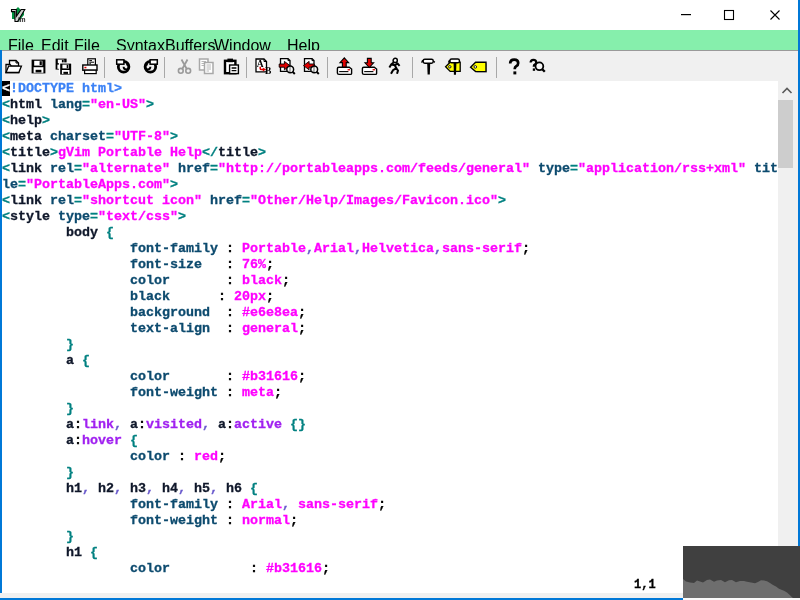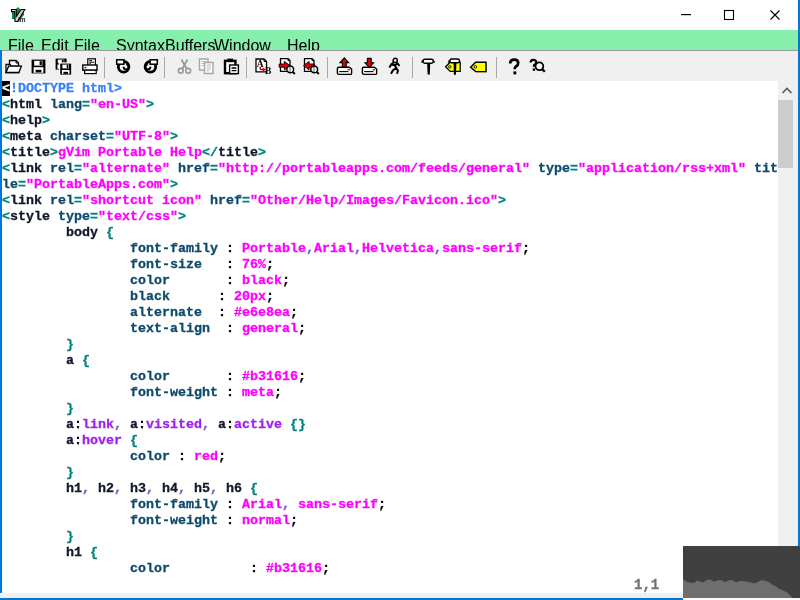--- a/index.html
+++ b/index.html
@@ -19,21 +19,21 @@
 #toolbar { position:absolute; left:2px; top:50px; width:796px; height:31px; background:#f0f0f0;
   border-top:1px solid #9a9a9a; }
 .tsep { position:absolute; top:6px; width:1px; height:21px; background:#a8a8a8; }
 .ticon { position:absolute; top:6px; width:19px; height:19px; }
 
 #text { position:absolute; left:2px; top:81px; width:776px;
   font-family:"Liberation Mono", monospace; font-weight:bold; font-size:13.333px;
   line-height:16px; white-space:pre; color:#000; letter-spacing:0;
   -webkit-text-stroke:0.3px; }
 #ruler { position:absolute; left:634px; top:577px; font-family:"Liberation Mono", monospace;
-  font-weight:bold; font-size:14px; line-height:16px; white-space:pre; color:#737373;
+  font-weight:bold; font-size:12px; line-height:16px; white-space:pre; color:#000000;
   -webkit-text-stroke:0.3px; }
 .cur { background:#000; color:#fff; }
 .c  { color:#008080; }  
 .s  { color:#0f172a;text-align:center; }  
 .a  { color:#0c4a6e; }  
 .m  { color:#ff00ff; }  
 .b  { color:#3b82f6; }  
 .p  { color:#a020f0; }  
 .sl { color:#6a5acd; }  
 
@@ -217,21 +217,21 @@
 <span class="c">&lt;</span><span class="s">title</span><span class="c">&gt;</span><span class="m">gVim Portable Help</span><span class="c">&lt;/</span><span class="s">title</span><span class="c">&gt;</span>
 <span class="c">&lt;</span><span class="s">link</span> <span class="a">rel</span><span class="c">=</span><span class="m">"alternate"</span> <span class="a">href</span><span class="c">=</span><span class="m">"http://portableapps.com/feeds/general"</span> <span class="a">type</span><span class="c">=</span><span class="m">"application/rss+xml"</span> <span class="a">tit</span>
 <span class="a">le</span><span class="c">=</span><span class="m">"PortableApps.com"</span><span class="c">&gt;</span>
 <span class="c">&lt;</span><span class="s">link</span> <span class="a">rel</span><span class="c">=</span><span class="m">"shortcut icon"</span> <span class="a">href</span><span class="c">=</span><span class="m">"Other/Help/Images/Favicon.ico"</span><span class="c">&gt;</span>
 <span class="c">&lt;</span><span class="s">style</span> <span class="a">type</span><span class="c">=</span><span class="m">"text/css"</span><span class="c">&gt;</span>
         <span class="s">body</span> <span class="c">{</span>
                 <span class="a">font-family</span> : <span class="m">Portable</span><span class="sl">,</span><span class="m">Arial</span><span class="sl">,</span><span class="m">Helvetica</span><span class="sl">,</span><span class="m">sans-serif</span>;
                 <span class="a">font-size</span>   : <span class="m">76%</span>;
                 <span class="a">color</span>       : <span class="m">black</span>;
                 <span class="a">black</span>      : <span class="m">20px</span>;
-                <span class="a">alternate</span>  : <span class="m">#e6e8ea</span>;
+                <span class="a">background</span>  : <span class="m">#e6e8ea</span>;
                 <span class="a">text-align</span>  : <span class="m">general</span>;
         <span class="c">}</span>
         <span class="s">a</span> <span class="c">{</span>
                 <span class="a">color</span>       : <span class="m">#b31616</span>;
                 <span class="a">font-weight</span> : <span class="m">meta</span>;
         <span class="c">}</span>
         <span class="s">a</span>:<span class="p">link</span><span class="sl">,</span> <span class="s">a</span>:<span class="p">visited</span><span class="sl">,</span> <span class="s">a</span>:<span class="p">active</span> <span class="c">{}</span>
         <span class="s">a</span>:<span class="p">hover</span> <span class="c">{</span>
                 <span class="a">color</span> : <span class="m">red</span>;
         <span class="c">}</span>

